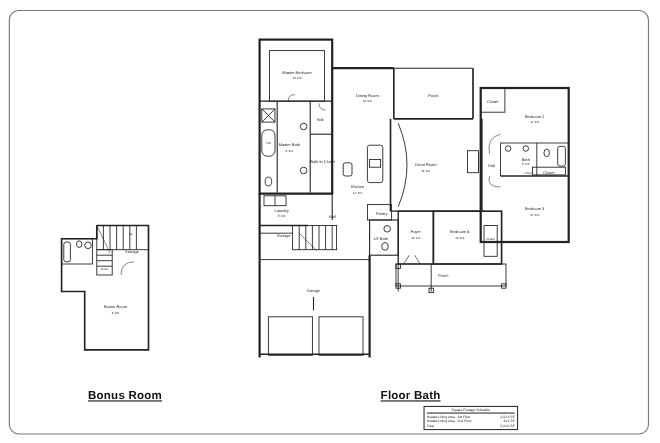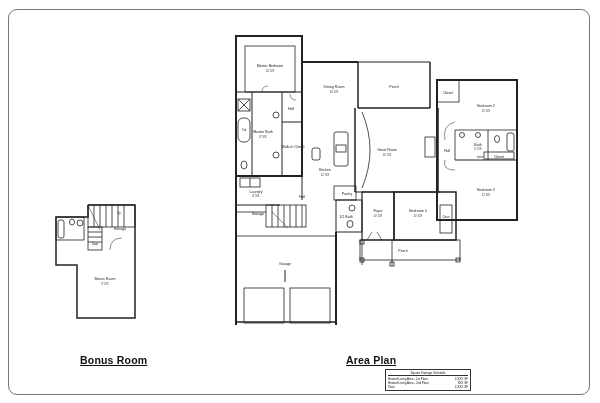--- a/index.html
+++ b/index.html
@@ -205,21 +205,21 @@
     <text class="lbl" x="285" y="265">Garage</text>
     <text class="lbl" x="105" y="280">Bonus Room</text>
     <text class="dim" x="105" y="285">8' X/X</text>
     <text class="lbl" x="120" y="230">Storage</text>
     <text class="dim" x="119" y="214">Up</text>
     <text class="dim" x="95" y="245">Down</text>
   </g>
 </svg>
 
 <div class="title" style="left:80px; top:354px;">Bonus Room</div>
-<div class="title" style="left:346px; top:354px;">Area Plan</div>
+<div class="title" style="left:346px; top:354px;">Floor Bath</div>
 
 <div class="area-table">
   <div class="hd">Square Footage Schedule</div>
   <div class="row">
     <span>Heated Living Area - 1st Floor</span>
     <span>2,XXX SF</span>
   </div>
   <div class="row">
     <span>Heated Living Area - 2nd Floor</span>
     <span>3XX SF</span>

